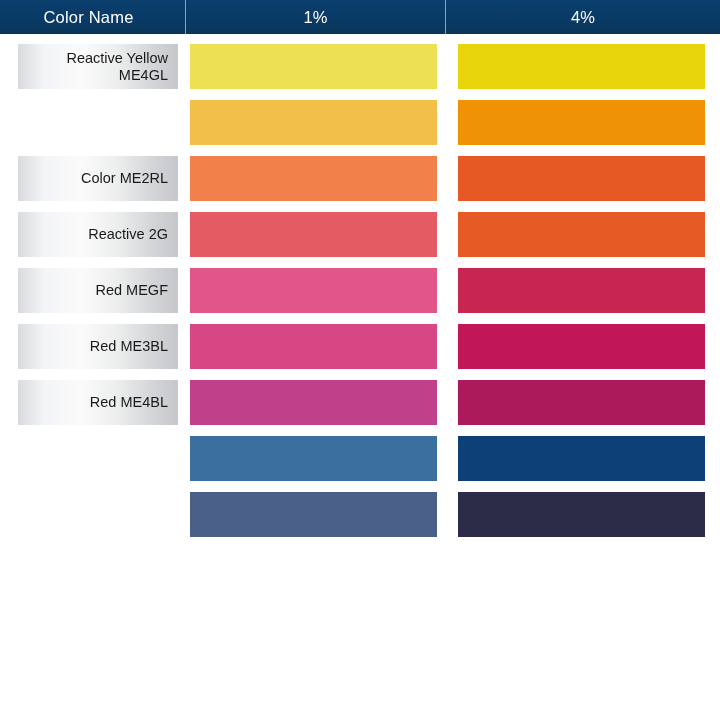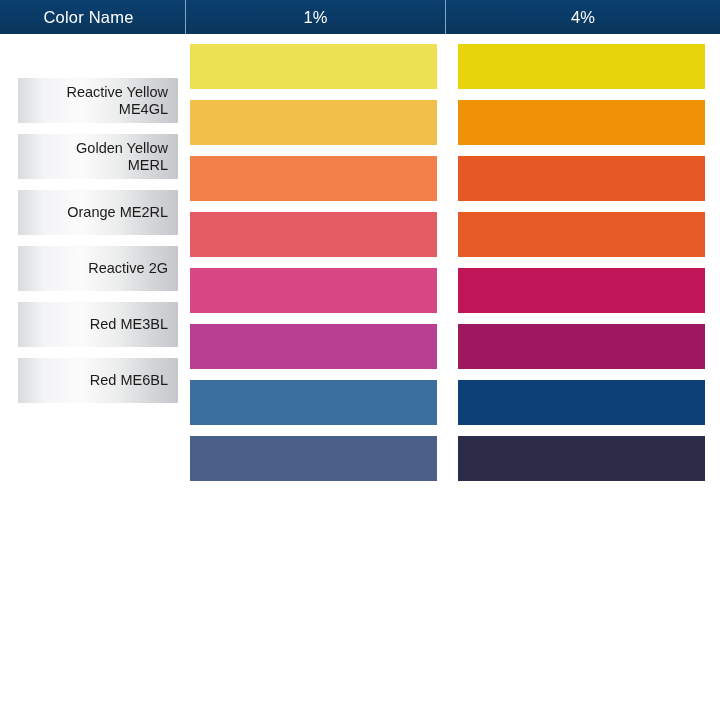--- a/index.html
+++ b/index.html
@@ -86,21 +86,20 @@
         #f3f4f6 16%,
         #fbfbfc 40%,
         #eceded 62%,
         #d4d5d8 84%,
         #c6c7ca 100%);
     display: flex;
     align-items: center;
     justify-content: flex-end;
     box-sizing: border-box;
     padding-right: 10px;
-    margin-top: 34px;
   }
   .name-text {
     color: #1a1a1a;
     font-size: 14.5px;
     line-height: 1.15;
     text-align: right;
     white-space: pre-line;
   }
 
   .swatch {
@@ -131,54 +130,57 @@
   <div class="table-body" id="table-body">
       <div class="table-row">
         <div class="name-cell">
           <span class="name-text">Reactive Yellow
 ME4GL</span>
         </div>
         <div class="swatch swatch-1" style="background-color: rgb(236, 225, 83);"></div>
         <div class="swatch swatch-4" style="background-color: rgb(232, 212, 11);"></div>
       </div>
       <div class="table-row">
-        <div class="name-cell">
-          <span class="name-text">Golden Yellow
-MERL</span>
-        </div>
         <div class="swatch swatch-1" style="background-color: rgb(242, 191, 73);"></div>
         <div class="swatch swatch-4" style="background-color: rgb(240, 146, 5);"></div>
       </div>
       <div class="table-row">
         <div class="name-cell">
-          <span class="name-text">Orange ME2RL</span>
+          <span class="name-text">Color ME2RL</span>
         </div>
         <div class="swatch swatch-1" style="background-color: rgb(241, 128, 74);"></div>
         <div class="swatch swatch-4" style="background-color: rgb(230, 89, 36);"></div>
       </div>
       <div class="table-row">
         <div class="name-cell">
           <span class="name-text">Reactive 2G</span>
         </div>
         <div class="swatch swatch-1" style="background-color: rgb(229, 91, 99);"></div>
         <div class="swatch swatch-4" style="background-color: rgb(230, 90, 37);"></div>
       </div>
       <div class="table-row">
         <div class="name-cell">
+          <span class="name-text">Red MEGF</span>
+        </div>
+        <div class="swatch swatch-1" style="background-color: rgb(225, 85, 137);"></div>
+        <div class="swatch swatch-4" style="background-color: rgb(199, 37, 82);"></div>
+      </div>
+      <div class="table-row">
+        <div class="name-cell">
           <span class="name-text">Red ME3BL</span>
         </div>
         <div class="swatch swatch-1" style="background-color: rgb(214, 71, 132);"></div>
         <div class="swatch swatch-4" style="background-color: rgb(193, 23, 89);"></div>
       </div>
       <div class="table-row">
         <div class="name-cell">
-          <span class="name-text">Red ME6BL</span>
+          <span class="name-text">Red ME4BL</span>
         </div>
-        <div class="swatch swatch-1" style="background-color: rgb(184, 63, 145);"></div>
-        <div class="swatch swatch-4" style="background-color: rgb(158, 24, 96);"></div>
+        <div class="swatch swatch-1" style="background-color: rgb(192, 65, 138);"></div>
+        <div class="swatch swatch-4" style="background-color: rgb(173, 26, 92);"></div>
       </div>
       <div class="table-row">
         <div class="swatch swatch-1" style="background-color: rgb(58, 111, 160);"></div>
         <div class="swatch swatch-4" style="background-color: rgb(12, 64, 119);"></div>
       </div>
       <div class="table-row">
         <div class="swatch swatch-1" style="background-color: rgb(74, 96, 137);"></div>
         <div class="swatch swatch-4" style="background-color: rgb(44, 44, 72);"></div>
       </div>
     </div>

